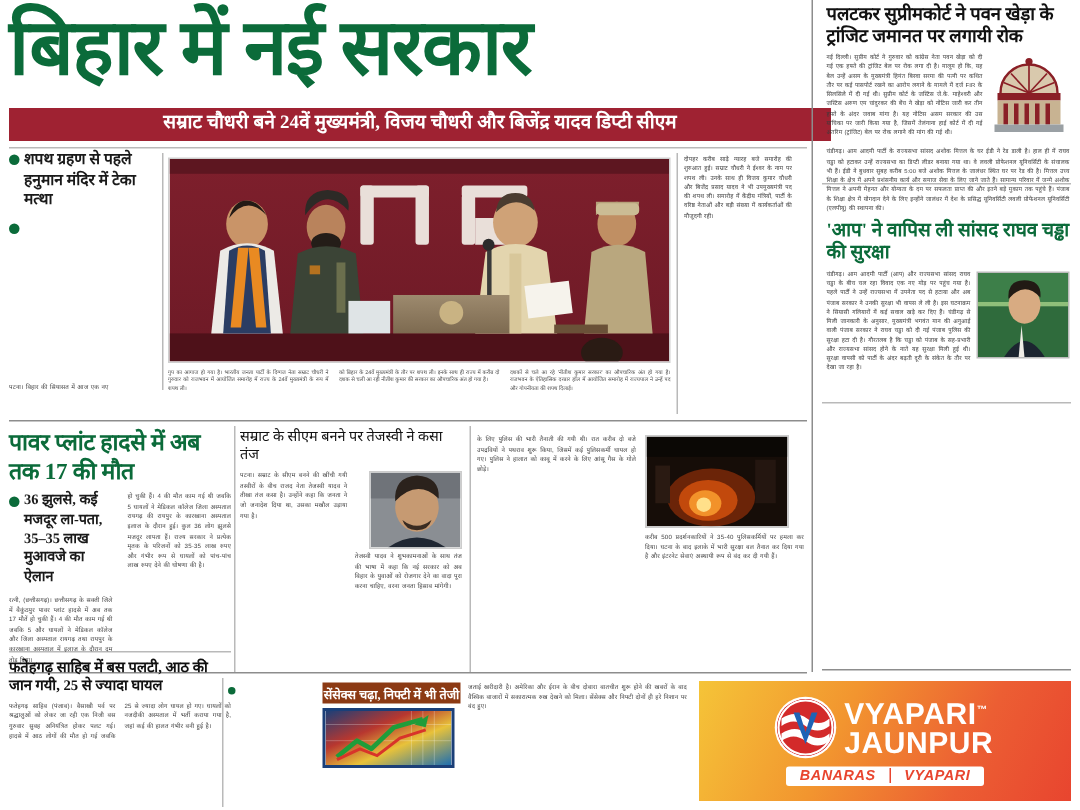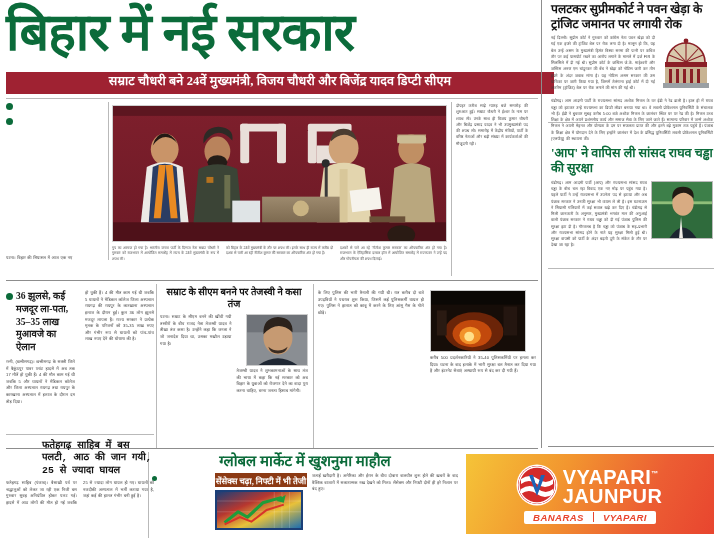--- a/index.html
+++ b/index.html
@@ -62,26 +62,26 @@
   .s2l{position:absolute;left:6px;top:286px;width:148px;}
   .hl-green{font-family:"Liberation Serif",serif;font-weight:bold;
     color:#0b6b3a;}
   .s2l .hl{font-size:15.4px;line-height:19px;letter-spacing:-.2px;}
   .s2l .bullet .btxt{font-size:9.6px;line-height:12.8px;}
   .s2l-cols{display:flex;gap:10px;margin-top:4px;}
   .s2l-cols .c{flex:1;}
 
   .fateh{position:absolute;left:6px;top:440px;width:148px;}
   .fateh .hl{font-size:9.8px;line-height:12.4px;color:#111;
-    font-family:Liberation Mono, monospace;font-weight:bold;margin-left:36px;}
+    font-family:Liberation Serif, serif;font-weight:bold;}
 
   
   .s2m{position:absolute;left:160px;top:286px;width:148px;}
   .s2m .hl{font-size:9.6px;line-height:12px;color:#111;
-    font-family:"Liberation Serif",serif;font-weight:bold;text-align:center;}
+    font-family:"Liberation Serif",serif;font-weight:normal;text-align:left;}
   .s2m-body{display:flex;gap:5px;margin-top:4px;}
   .s2m-body .c{flex:1;}
   .s2m-photo{width:62px;height:52px;overflow:hidden;border:1px solid #ccc;
     box-sizing:border-box;float:right;margin:0 0 2px 3px;}
 
   
   .s2r{position:absolute;left:318px;top:286px;width:218px;}
   .s2r .hl{font-size:11.6px;line-height:14.6px;color:#111;
     font-family:"Liberation Serif",serif;font-weight:bold;}
   .s2r-body{display:flex;gap:6px;margin-top:4px;}
@@ -156,20 +156,21 @@
   <div class="rule h" style="left:6px;top:434px;width:148px;"></div>
   <div class="rule h thick" style="left:6px;top:448px;width:532px;"></div>
   <div class="rule h" style="left:548px;top:122px;width:166px;"></div>
   <div class="rule h" style="left:548px;top:268px;width:166px;"></div>
   <div class="rule h thick" style="left:548px;top:446px;width:166px;"></div>
   <div class="rule v" style="left:148px;top:452px;height:86px;"></div>
 
   <div class="lead-left">
     <div class="bullet">
       <div class="dot"></div>
+      <div class="btxt">शपथ ग्रहण से पहले हनुमान मंदिर में टेका मत्था</div>
     </div>
     <div class="bullet">
       <div class="dot"></div>
     </div>
     <div class="dateline btext">पटना। बिहार की सियासत में आज एक नए</div>
   </div>
 
   <div class="lead-photo">
     <svg class="ph" viewBox="0 0 335 137" preserveAspectRatio="none">
       <defs>
@@ -241,20 +242,21 @@
 
   <div class="lead-caption">
     <div class="cap">गुप का आगाज हो गया है। भारतीय जनता पार्टी के दिग्गज नेता सम्राट चौधरी ने गुरुवार को राजभवन में आयोजित समारोह में राज्य के 24वें मुख्यमंत्री के रूप में शपथ ली।</div>
     <div class="cap">को बिहार के 24वें मुख्यमंत्री के तौर पर शपथ ली। इनके साथ ही राज्य में करीब दो दशक से चली आ रही नीतीश कुमार की सरकार का औपचारिक अंत हो गया है।</div>
     <div class="cap">दशकों से चले आ रहे 'नीतीश कुमार सरकार' का औपचारिक अंत हो गया है। राजभवन के ऐतिहासिक दरबार हॉल में आयोजित समारोह में राज्यपाल ने उन्हें पद और गोपनीयता की शपथ दिलाई।</div>
   </div>
 
   <div class="lead-right btext dense">दोपहर करीब साढ़े ग्यारह बजे समारोह की शुरुआत हुई। सम्राट चौधरी ने ईश्वर के नाम पर शपथ ली। उनके साथ ही विजय कुमार चौधरी और बिजेंद्र प्रसाद यादव ने भी उपमुख्यमंत्री पद की शपथ ली। समारोह में केंद्रीय मंत्रियों, पार्टी के वरिष्ठ नेताओं और बड़ी संख्या में कार्यकर्ताओं की मौजूदगी रही।</div>
 
   <div class="s2l">
+    <div class="hl-green hl">पावर प्लांट हादसे में अब तक 17 की मौत</div>
     <div class="s2l-cols">
       <div class="c">
         <div class="bullet">
           <div class="dot"></div>
           <div class="btxt">36 झुलसे, कई मजदूर ला-पता, 35–35 लाख मुआवजे का ऐलान</div>
         </div>
         <div class="btext" style="margin-top:3px;">रत्नी, (छत्तीसगढ़)। छत्तीसगढ़ के सक्ती जिले में बैकुंठपुर पावर प्लांट हादसे में अब तक 17 मौतें हो चुकी हैं। 4 की मौत काम गई थी जबकि 5 और घायलों ने मेडिकल कॉलेज और जिला अस्पताल रायगढ़ तथा रायपुर के कारखाना अस्पताल में इलाज के दौरान दम तोड़ दिया।</div>
       </div>
       <div class="c">
         <div class="btext">हो चुकी हैं। 4 की मौत काम गई थी जबकि 5 घायलों ने मेडिकल कॉलेज जिला अस्पताल रायगढ़ की रायपुर के कारखाना अस्पताल इलाज के दौरान हुई। कुल 36 लोग झुलसे मजदूर लापता हैं। राज्य सरकार ने प्रत्येक मृतक के परिजनों को 35-35 लाख रुपए और गंभीर रूप से घायलों को पांच-पांच लाख रुपए देने की घोषणा की है।</div>
@@ -363,21 +365,20 @@
             <path d="M18 58 q14 -22 28 0z" fill="#1c2530"></path>
             <path d="M30 36 l2 22 h-4z" fill="#f0ede7"></path>
           </svg>
         </div>
         <div class="btext dense">चंडीगढ़। आम आदमी पार्टी (आप) और राज्यसभा सांसद राघव चड्ढा के बीच चल रहा विवाद एक नए मोड़ पर पहुंच गया है। पहले पार्टी ने उन्हें राज्यसभा में उपनेता पद से हटाया और अब पंजाब सरकार ने उनकी सुरक्षा भी वापस ले ली है। इस घटनाक्रम ने सियासी गलियारों में कई सवाल खड़े कर दिए हैं। चंडीगढ़ से मिली जानकारी के अनुसार, मुख्यमंत्री भगवंत मान की अगुआई वाली पंजाब सरकार ने राघव चड्ढा को दी गई पंजाब पुलिस की सुरक्षा हटा दी है। गौरतलब है कि चड्ढा को पंजाब के सह-प्रभारी और राज्यसभा सांसद होने के नाते यह सुरक्षा मिली हुई थी। सुरक्षा वापसी को पार्टी के अंदर बढ़ती दूरी के संकेत के तौर पर देखा जा रहा है।</div>
       </div>
     </div>
   </div>
 
   <div class="gm">
-    <div class="hl">ग्लोबल मार्केट में खुशनुमा माहौल</div>
     <div class="gm-body">
       <div class="c" style="flex:0 0 58px;">
         <div class="bullet">
           <div class="dot" style="width:5px;height:5px;"></div>
         </div>
       </div>
       <div class="c" style="flex:0 0 92px;">
         <div class="gm-band" style="width:100%;margin:0 0 3px 0;">
           <span>सेंसेक्स चढ़ा, निफ्टी में भी तेजी</span>
         </div>

